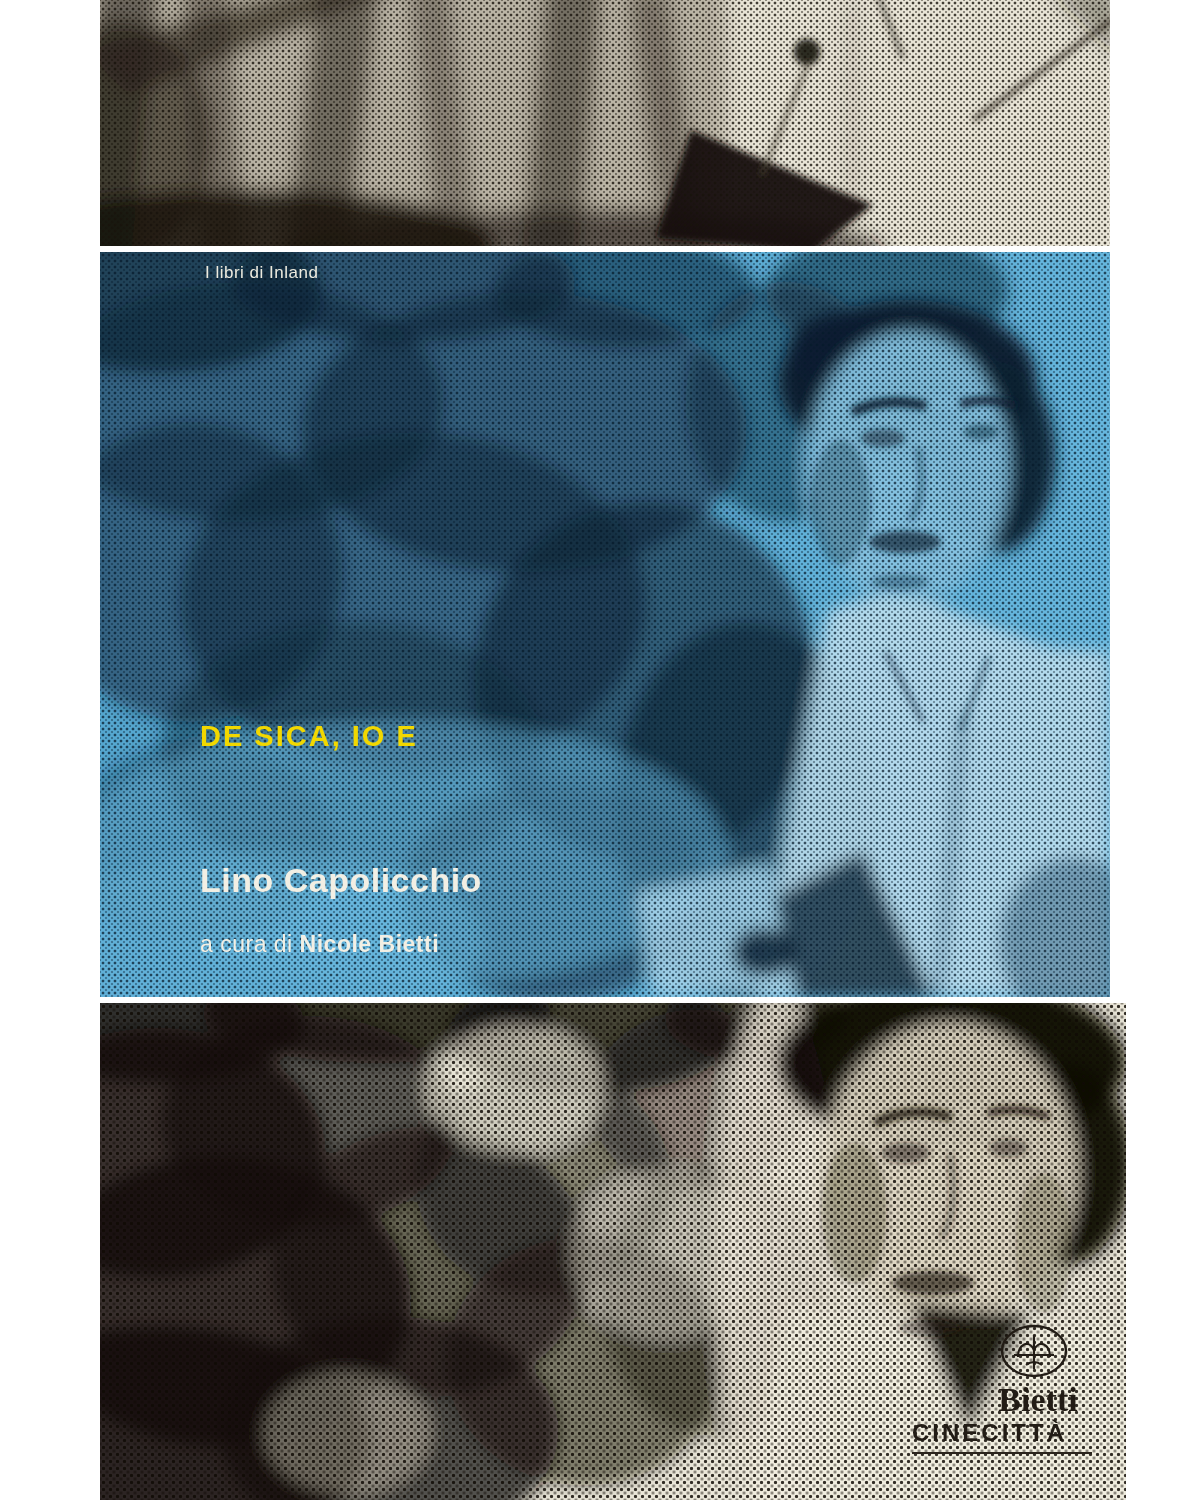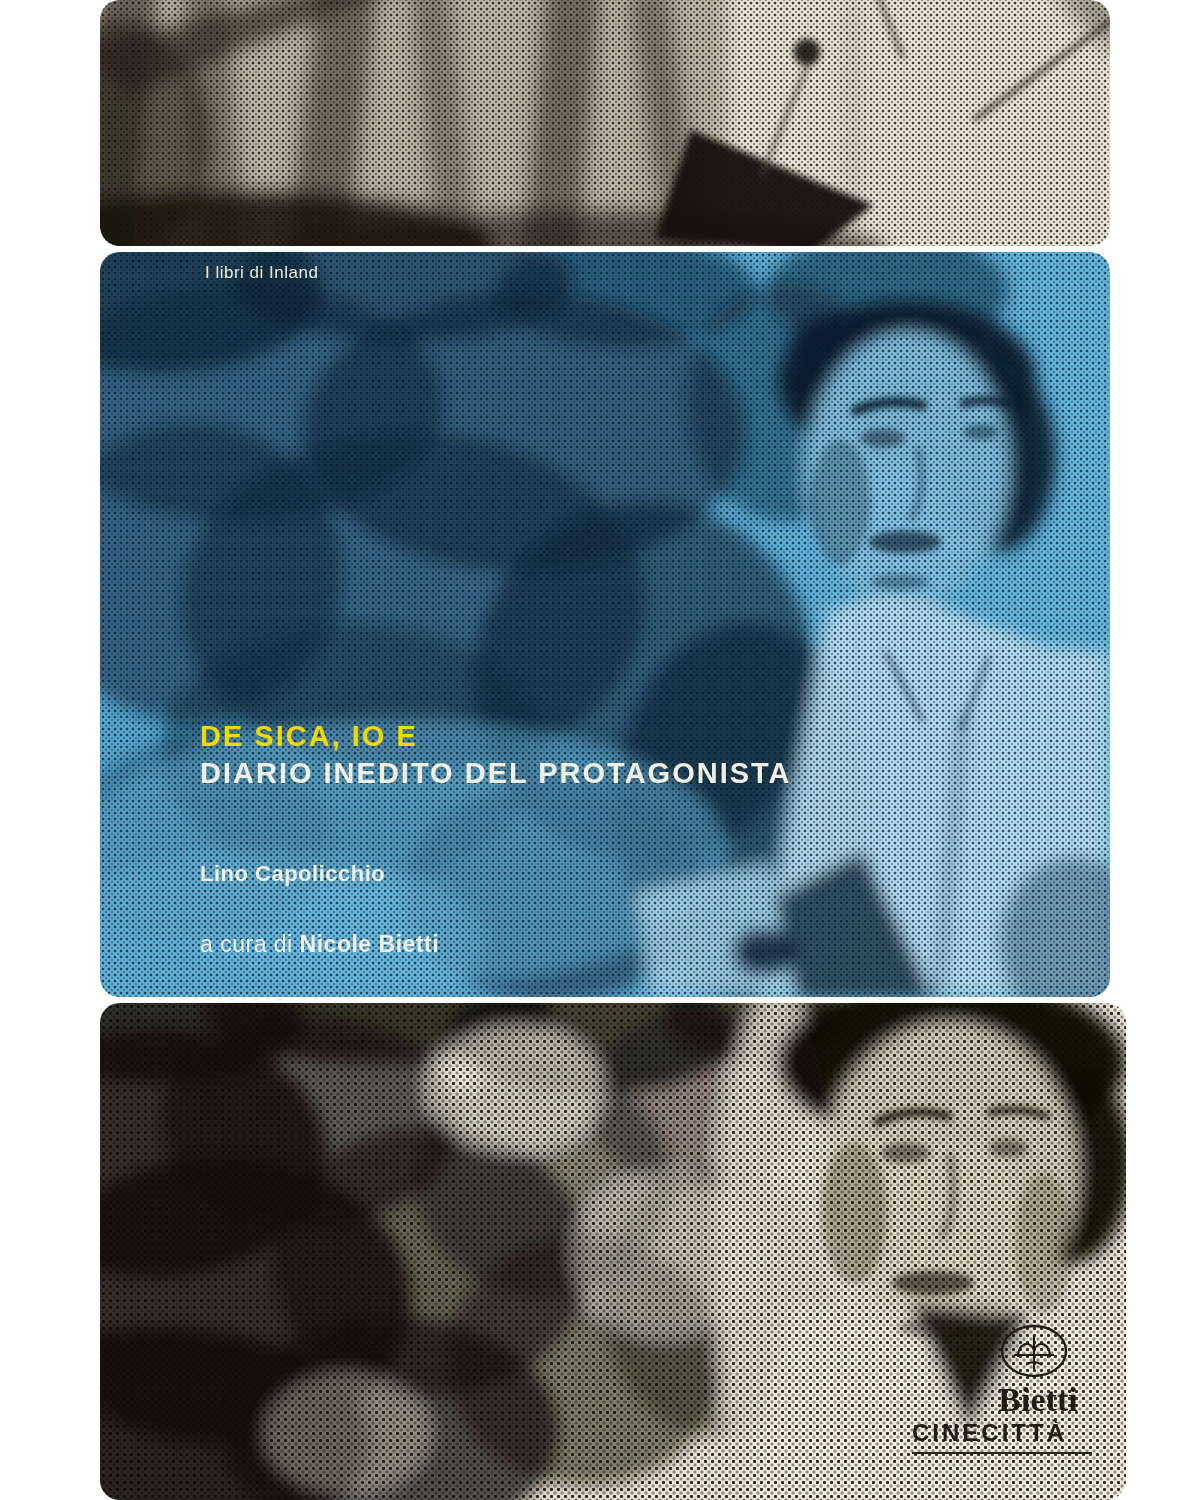--- a/index.html
+++ b/index.html
@@ -1,19 +1,19 @@
 <!DOCTYPE html>
 <html><head>
 <meta charset="utf-8">
 <style>
   html,body{margin:0;padding:0;background:#ffffff;}
   .page{position:relative;width:1200px;height:1500px;background:#ffffff;overflow:hidden;
         font-family:"Liberation Sans",sans-serif;}
   .cover{position:absolute;left:100px;top:0;width:1000px;height:1500px;background:#ffffff;}
-  .band{position:absolute;left:0;width:1010px;overflow:hidden;border-radius:20px;}
+  .band{position:absolute;left:0;width:1010px;overflow:hidden;}
   .band-top{top:0;height:246px;background:#e9e5d7;}
   .band-blue{top:252px;height:745px;background:linear-gradient(100deg,#54a6cf 0%,#5fb1d9 55%,#68b9e0 100%);}
   .band-bottom{top:1003px;height:497px;background:#ebe7d9;padding-left:16px;}
   .art{position:absolute;left:0;top:0;width:100%;height:100%;display:block;}
   .halftone{position:absolute;inset:0;pointer-events:none;z-index:2;}
   .band-top .halftone{
     background-image:
       radial-gradient(circle, rgba(24,19,12,.80) 1.05px, rgba(24,19,12,0) 1.75px),
       radial-gradient(circle, rgba(24,19,12,.45) .95px, rgba(24,19,12,0) 1.6px);
     background-size:6px 6px,6px 6px;background-position:0 0,3px 3px;}
@@ -25,21 +25,21 @@
   .band-bottom .halftone{
     background-image:
       radial-gradient(circle, rgba(16,11,5,.85) 1.25px, rgba(16,11,5,0) 2.05px),
       radial-gradient(circle, rgba(16,11,5,.50) 1.1px, rgba(16,11,5,0) 1.85px);
     background-size:7px 7px,7px 7px;background-position:0 0,3.5px 3.5px;}
   .txt{position:absolute;z-index:3;}
   .imprint{left:105px;top:11px;font-size:17px;font-weight:400;letter-spacing:.5px;color:#eceade;}
   .title-block{left:100px;top:466px;line-height:37px;letter-spacing:2px;font-weight:700;font-size:29px;white-space:nowrap;}
   .title-yellow{color:#f2d800;}
   .title-white{color:#f2efe4;}
-  .author{left:100px;top:609px;font-size:22px;font-weight:700;letter-spacing:.5px;color:#f2efe4;}
+  .author{left:100px;top:609px;font-size:34px;font-weight:700;letter-spacing:.5px;color:#f2efe4;}
   .editor-line{left:100px;top:679px;font-size:23px;letter-spacing:.5px;color:#f2efe4;}
   .editor-prefix{font-weight:400;margin-top:16px;}
   .editor-name{font-weight:700;}
   .publisher-block{position:absolute;inset:0;z-index:4;}
   .emblem{position:absolute;left:898px;top:318px;width:72px;height:60px;}
   .publisher-name{position:absolute;left:858px;top:378px;width:160px;text-align:center;
     font-family:"Liberation Serif",serif;font-weight:700;font-size:34px;color:#221c15;}
   .studio-name{position:absolute;left:812px;top:416px;width:180px;
     font-weight:700;font-size:24px;letter-spacing:3px;color:#221c15;
     border-bottom:2px solid #2a241c;padding-bottom:5px;}
@@ -137,21 +137,20 @@
           <path d="M778,400 L815,470" stroke="#1d3a52" stroke-width="5" opacity=".5" fill="none"></path>
           <path d="M880,405 L852,478" stroke="#1d3a52" stroke-width="5" opacity=".45" fill="none"></path>
         </g>
       </svg>
       <div class="halftone"></div>
 
       <div class="txt imprint">I libri di Inland</div>
 
       <div class="txt title-block">
         <div class="title-yellow">DE SICA, IO E</div>
-        <div class="title-white">DIARIO INEDITO DEL PROTAGONISTA</div>
       </div>
 
       <div class="txt author">Lino Capolicchio</div>
 
       <div class="txt editor-line"><span class="editor-prefix">a cura di </span><span class="editor-name">Nicole Bietti</span></div>
     </section>
 
     <section class="band band-bottom">
       <svg class="art" viewBox="0 0 1000 497" preserveAspectRatio="none">
         <defs>

